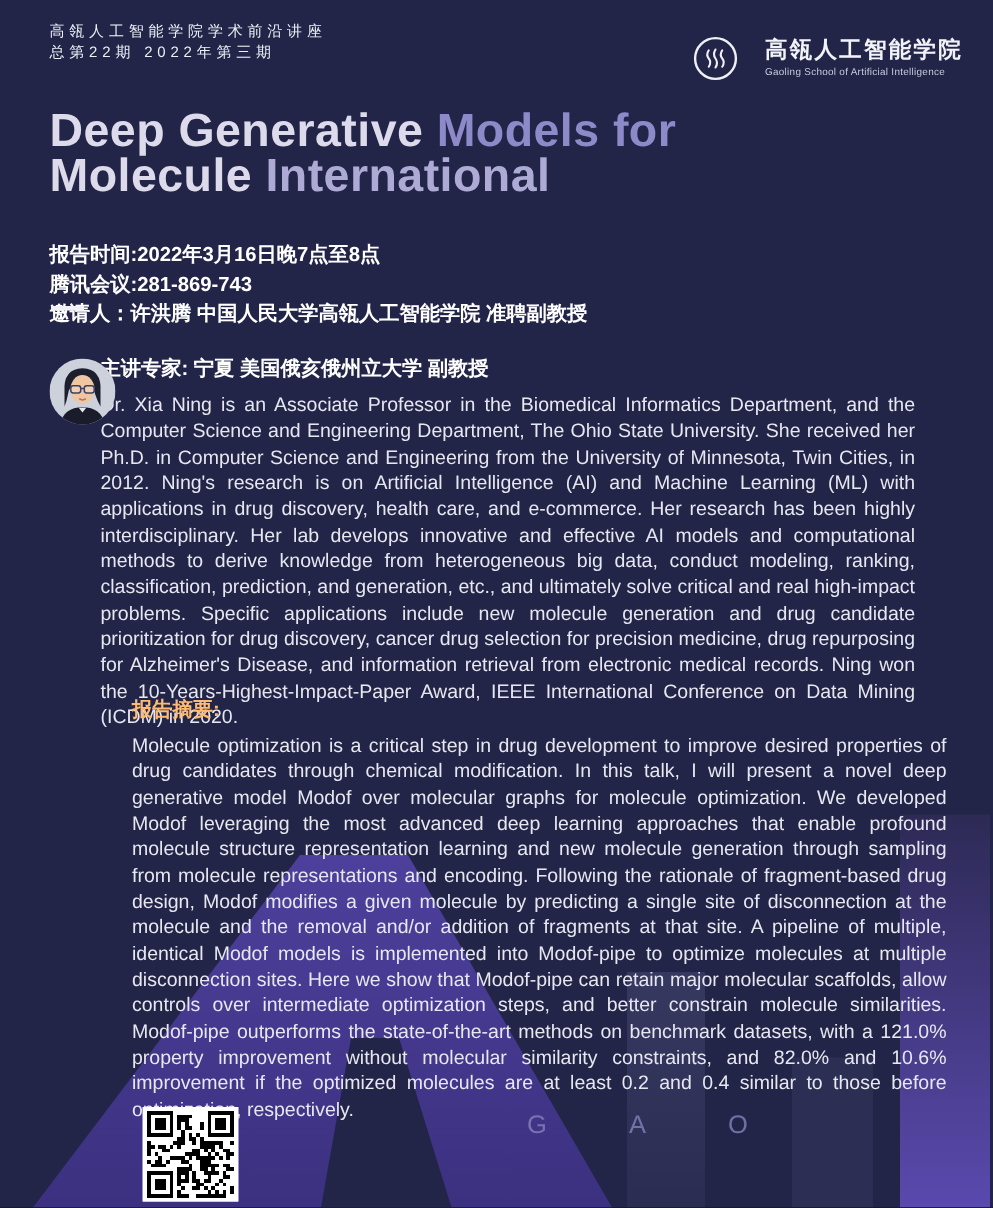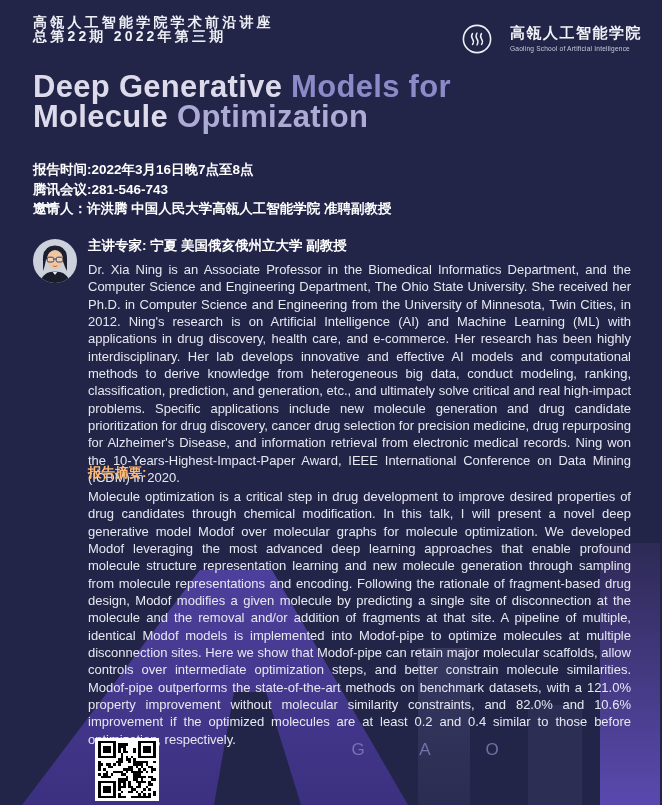--- a/index.html
+++ b/index.html
@@ -10,22 +10,22 @@
     background:#222547;
     overflow:hidden;
     font-family:"Liberation Sans","DejaVu Sans",sans-serif;
     color:#fff;
   }
   .bg-decor{position:absolute;inset:0;width:662px;height:805px;}
 
   
   .series{position:absolute;left:33px;top:15px;}
   .series div{
-    font-size:14px;line-height:14px;letter-spacing:3.2px;
-    color:#eef0f6;font-weight:700;white-space:nowrap;
+    font-size:10px;line-height:14px;letter-spacing:3.2px;
+    color:#eef0f6;font-weight:400;white-space:nowrap;
   }
 
   
   .logo{position:absolute;top:24px;right:20px;display:flex;align-items:flex-start;gap:18px;}
   .seal{width:30px;height:30px;flex:0 0 auto;}
   .logo-text{display:flex;flex-direction:column;}
   .logo-cn{font-size:15px;font-weight:700;letter-spacing:1.5px;color:#f2f3f8;white-space:nowrap;}
   .logo-en{font-size:6.6px;color:#c7cbdd;letter-spacing:.2px;margin-top:2px;white-space:nowrap;}
 
   
@@ -36,21 +36,21 @@
 
   
   .info{position:absolute;left:33px;top:160px;}
   .info div{font-size:13.5px;font-weight:700;line-height:19.5px;color:#ffffff;white-space:nowrap;}
 
   .dash{position:absolute;left:34px;top:204px;width:22px;height:2.5px;background:#f0f1f6;}
 
   
   .speaker{position:absolute;left:33px;top:237px;width:600px;}
   .avatar{position:absolute;left:0;top:2px;width:44px;height:44px;}
-  .speaker-content{margin-left:55px;width:543px;}
+  .speaker-content{margin-left:34px;width:543px;}
   .speaker-heading{font-size:13.5px;font-weight:700;color:#ffffff;margin:0 0 6px 0;line-height:18px;}
   .body-text{
     font-size:13px;line-height:17.35px;color:#e7e7f0;
     text-align:justify;margin:0;font-weight:400;
   }
 
   
   .abstract{position:absolute;left:88px;top:464px;width:543px;}
   .abstract-heading{font-size:13.5px;font-weight:700;color:#fdba74;margin:0 0 6px 0;line-height:18px;}
 
@@ -107,26 +107,26 @@
       <path d="M19.5 9.5 q-2 3 0 5.5 q2 2.5 0 5.5" fill="none" stroke="#eef0f6" stroke-width="1.4" stroke-linecap="round"></path>
     </svg>
     <div class="logo-text">
       <span class="logo-cn">高瓴人工智能学院</span>
       <span class="logo-en">Gaoling School of Artificial Intelligence</span>
     </div>
   </div>
 
   <div class="title">
     <div><span class="t-light">Deep Generative </span><span class="t-purple">Models for</span></div>
-    <div><span class="t-light">Molecule </span><span class="t-mid">Optimization</span></div>
+    <div><span class="t-light">Molecule </span><span class="t-mid">International</span></div>
   </div>
 
   <div class="info">
     <div>报告时间:2022年3月16日晚7点至8点</div>
-    <div>腾讯会议:281-546-743</div>
+    <div>腾讯会议:281-869-743</div>
     <div>邀请人：许洪腾 中国人民大学高瓴人工智能学院 准聘副教授</div>
   </div>
   <div class="dash"></div>
 
   <section class="speaker">
     <div class="avatar">
       <svg viewBox="0 0 44 44">
         <defs>
             <clipPath id="avclip">
               <circle cx="22" cy="22" r="22"></circle>

